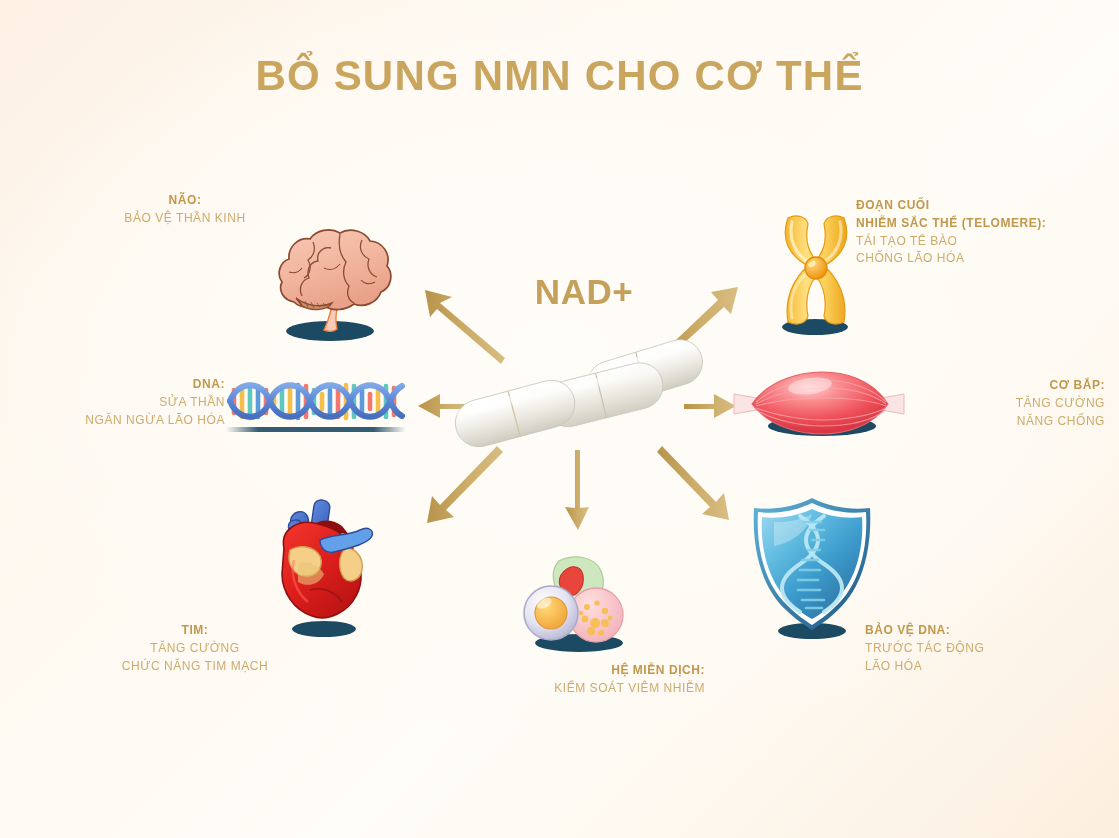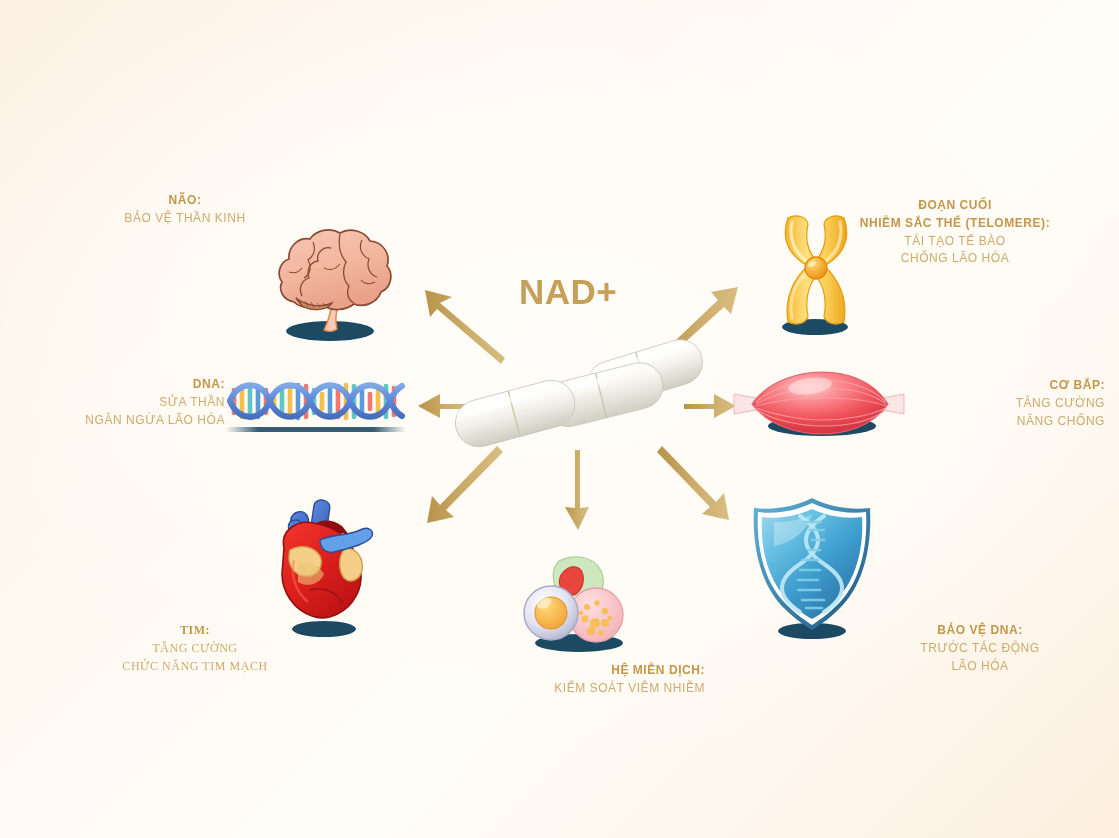--- a/index.html
+++ b/index.html
@@ -19,55 +19,56 @@
     position:absolute; top:52px; left:0; width:100%;
     text-align:center;
     font-size:42px; font-weight:bold; letter-spacing:1.2px;
     color:#c9a55d;
     text-shadow:0 1px 0 rgba(255,255,255,.6);
   }
 
   
   .nadplus {
     position:absolute; left:519px; top:272px; width:130px;
-    text-align:left;
+    text-align:center;
     font-size:35px; font-weight:bold; color:#c5a05a; letter-spacing:.5px;
   }
 
   
   .label { position:absolute; color:#cdab6c; font-size:12px; line-height:1.48; letter-spacing:.55px; }
   .label .hd { font-weight:bold; color:#c2974b; display:block; }
   .label .ln { display:block; }
   .lab-brain   { left:60px;  top:192px; width:250px; text-align:center; }
   .lab-dna     { left:10px;  top:376px; width:215px; text-align:right; }
-  .lab-heart   { left:70px;  top:622px; width:250px; text-align:center;font-family:Liberation Serif, serif; }
+  .lab-heart   { left:70px;  top:622px; width:250px; text-align:center; }
   .lab-immune  { left:445px; top:662px; width:260px; text-align:right; }
-  .lab-telo    { left:825px; top:197px; width:260px; text-align:center; }
+  .lab-telo    { left:856px; top:197px; width:260px; }
   .lab-muscle  { left:905px; top:377px; width:200px; text-align:right; }
-  .lab-shield  { left:865px; top:622px; width:230px; text-align:center; }
+  .lab-shield  { left:865px; top:622px; width:230px; }
 
   
   .icon-box { position:absolute; }
   .i-brain  { left:250px; top:210px; width:160px; height:135px; }
   .i-dna    { left:218px; top:368px; width:195px; height:72px; }
   .i-heart  { left:250px; top:490px; width:140px; height:150px; }
   .i-immune { left:515px; top:545px; width:125px; height:110px; }
   .i-telo   { left:758px; top:200px; width:115px; height:140px; }
   .i-muscle { left:726px; top:368px; width:185px; height:72px; }
   .i-shield { left:740px; top:490px; width:145px; height:152px; }
   .i-pills  { left:438px; top:325px; width:285px; height:125px; }
   .icon-box svg { display:block; width:100%; height:100%; }
 
   .arrows { position:absolute; inset:0; pointer-events:none; }
 </style>
 </head>
 <body>
 
 <div id="stage">
 
+  <div class="title">BỔ SUNG NMN CHO CƠ THỂ</div>
 
   <svg class="arrows" viewBox="0 0 1119 838">
     <defs>
       <linearGradient id="gArrow" x1="0" y1="0" x2="1" y2="0">
         <stop offset="0%" stop-color="#b8934a"></stop>
         <stop offset="55%" stop-color="#cdae6b"></stop>
         <stop offset="100%" stop-color="#d8bd82"></stop>
       </linearGradient>
     </defs>
     <g fill="url(#gArrow)">

